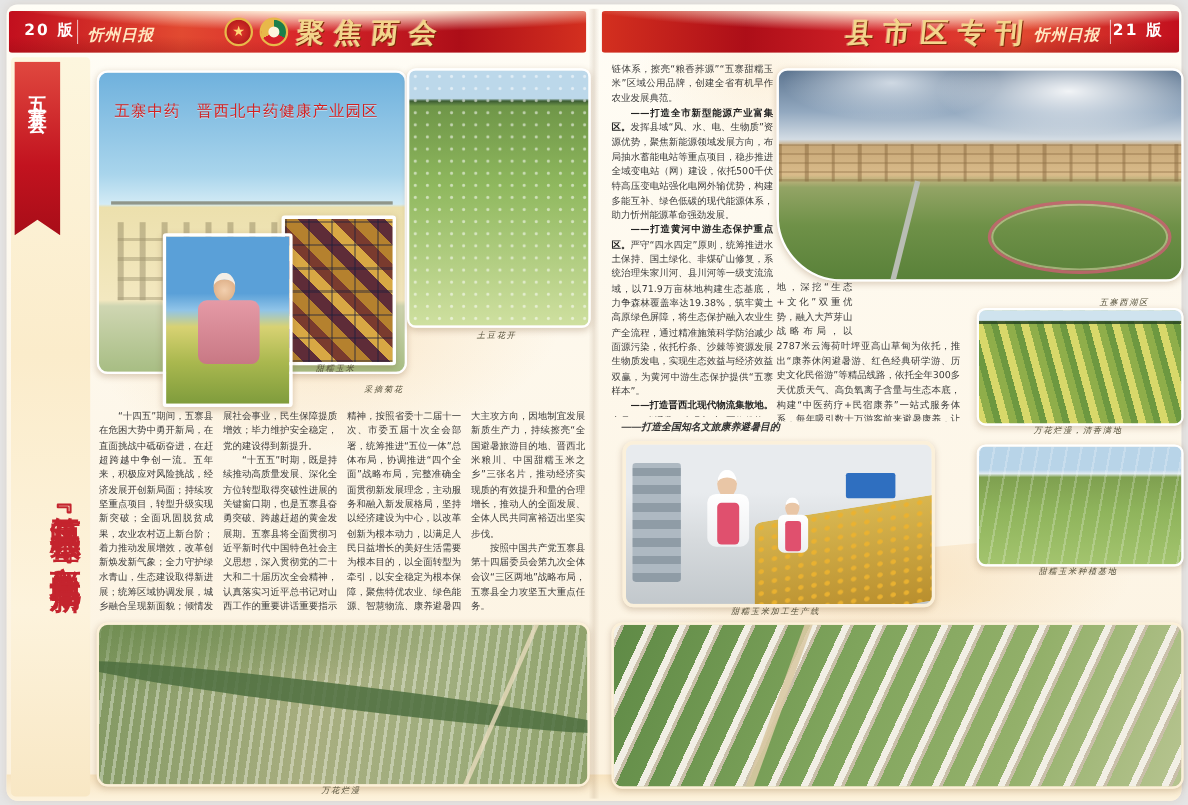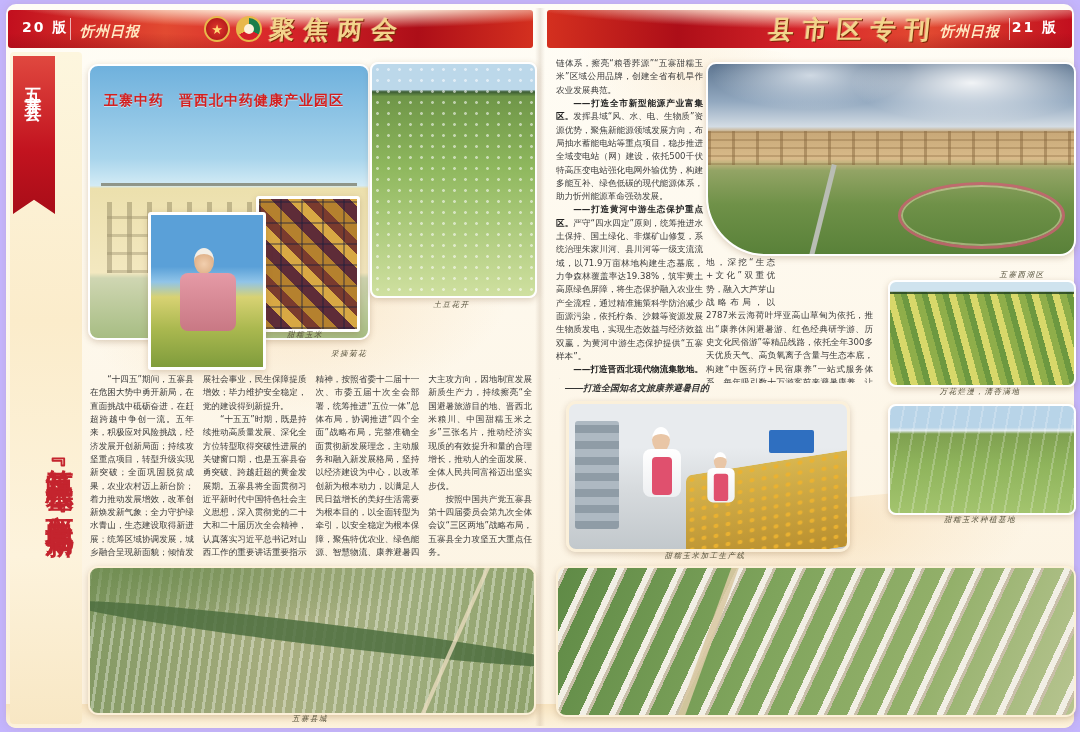--- a/index.html
+++ b/index.html
@@ -1,16 +1,16 @@
 <!DOCTYPE html>
 <html><head>
 <meta charset="utf-8">
 <style>
   html,body{margin:0;padding:0;background:#ffffff;}
-  .spread{position:relative;width:1080px;height:732px;background:#c4b5fd;overflow:hidden;
+  .spread{position:relative;width:1080px;height:732px;background:#e5e5e5;overflow:hidden;
           font-family:"DejaVu Sans",sans-serif;}
   .paper{position:absolute;left:6px;top:4px;right:6px;bottom:4px;border-radius:10px;
          background:linear-gradient(#fffdf6,#fdf6e8 60%,#fcf2df);box-shadow:0 0 8px rgba(150,110,70,.15);}
   .band-bottom{position:absolute;left:6px;right:6px;bottom:4px;height:24px;border-radius:0 0 10px 10px;
          background:linear-gradient(#f7e3bf,#fdf3dd);}
   .swoosh{position:absolute;pointer-events:none;}
   .sw1{left:60px;top:290px;width:500px;height:170px;transform:rotate(-7deg);
        background:radial-gradient(60% 90% at 50% 10%,rgba(243,205,150,.38),transparent 70%);}
   .sw2{left:560px;top:500px;width:520px;height:160px;transform:rotate(-5deg);
        background:radial-gradient(60% 90% at 50% 15%,rgba(243,205,150,.42),transparent 70%);}
@@ -73,21 +73,21 @@
 
   
   .ph-building{left:88px;top:64px;width:278px;height:272px;border-radius:10px;border:2px solid #fff;
     background:
       linear-gradient(180deg,#6fb1dd 0%,#a9d5ec 34%,#d3ebf5 44%,#ece0ad 45%,#f3e8c0 76%,#cfd6b2 78%,#a7bd83 100%);}
   .bld-windows{position:absolute;left:6%;top:50%;width:88%;height:26%;opacity:.5;
     background:repeating-linear-gradient(90deg,rgba(80,70,40,.55) 0 5px,transparent 5px 20px),
                repeating-linear-gradient(0deg,rgba(80,70,40,.45) 0 3px,transparent 3px 18px);}
   .bld-roof{position:absolute;left:4%;top:43%;width:92%;height:3px;background:rgba(90,80,50,.55);}
   .bld-door{position:absolute;left:42%;bottom:9%;width:64px;height:9px;background:#2a7fd4;border-radius:2px;}
-  .building-sign{position:absolute;left:14px;top:26px;width:94%;color:#d41f1f;font-weight:bold;
+  .building-sign{position:absolute;left:14px;top:26px;width:94%;color:#d41f1f;font-weight:normal;
     font-size:14px;letter-spacing:1px;text-shadow:0 1px 0 rgba(255,255,255,.5);white-space:nowrap;}
   .ph-potato{left:370px;top:62px;width:163px;height:232px;border-radius:8px;border:2px solid #fff;
     background:
       radial-gradient(rgba(255,255,255,.55) 1px,transparent 1.8px) 0 0/11px 11px,
       linear-gradient(180deg,#bcd8ea 0 11%,#3c5c33 12%,#6f9648 14%,#8fb85e 45%,#cfe0a0 100%);}
   .ph-woman{left:148px;top:212px;width:112px;height:152px;border:3px solid #fff;border-radius:3px;
     background:linear-gradient(180deg,#5aa0d8 0 34%,#90c4e8 44%,#d8d273 54%,#aab84f 75%,#7f9c3c 100%);}
   .fig-head{position:absolute;left:38%;top:22%;width:20px;height:20px;border-radius:50%;
     background:radial-gradient(#f2cfae,#d9a87e);border-top:6px solid #f3eee6;}
   .fig-body{position:absolute;left:26%;top:38%;width:50%;height:38%;border-radius:8px;
@@ -229,21 +229,21 @@
     <p>“十四五”期间，五寨县在危困大势中勇开新局，在直面挑战中砥砺奋进，在赶超跨越中争创一流。五年来，积极应对风险挑战，经济发展开创新局面；持续攻坚重点项目，转型升级实现新突破；全面巩固脱贫成果，农业农村迈上新台阶；着力推动发展增效，改革创新焕发新气象；全力守护绿水青山，生态建设取得新进展；统筹区域协调发展，城乡融合呈现新面貌；倾情发展社会事业，民生保障提质增效；毕力维护安全稳定，党的建设得到新提升。</p>
     <p>“十五五”时期，既是持续推动高质量发展、深化全方位转型取得突破性进展的关键窗口期，也是五寨县奋勇突破、跨越赶超的黄金发展期。五寨县将全面贯彻习近平新时代中国特色社会主义思想，深入贯彻党的二十大和二十届历次全会精神，认真落实习近平总书记对山西工作的重要讲话重要指示精神，按照省委十二届十一次、市委五届十次全会部署，统筹推进“五位一体”总体布局，协调推进“四个全面”战略布局，完整准确全面贯彻新发展理念，主动服务和融入新发展格局，坚持以经济建设为中心，以改革创新为根本动力，以满足人民日益增长的美好生活需要为根本目的，以全面转型为牵引，以安全稳定为根本保障，聚焦特优农业、绿色能源、智慧物流、康养避暑四大主攻方向，因地制宜发展新质生产力，持续擦亮“全国避暑旅游目的地、晋西北米粮川、中国甜糯玉米之乡”三张名片，推动经济实现质的有效提升和量的合理增长，推动人的全面发展、全体人民共同富裕迈出坚实步伐。</p>
     <p>按照中国共产党五寨县第十四届委员会第九次全体会议“三区两地”战略布局，五寨县全力攻坚五大重点任务。</p>
 
   </div>
 
   <div class="ph ph-town">
     <div class="town-river"></div>
     <div class="town-road"></div>
   </div>
-  <div class="caption cap-town">五寨县城</div>
+  <div class="caption cap-town">万花烂漫</div>
 
   <div class="bodytext col-r1">
     <p class="noindent">链体系，擦亮“粮香荞源”“五寨甜糯玉米”区域公用品牌，创建全省有机旱作农业发展典范。</p>
     <p><span class="lead">——打造全市新型能源产业富集区。</span><span>发挥县域“风、水、电、生物质”资源优势，聚焦新能源领域发展方向，布局抽水蓄能电站等重点项目，稳步推进全域变电站（网）建设，依托500千伏特高压变电站强化电网外输优势，构建多能互补、绿色低碳的现代能源体系，助力忻州能源革命强劲发展。</span></p>
     <p><span class="lead">——打造黄河中游生态保护重点区。</span><span>严守“四水四定”原则，统筹推进水土保持、国土绿化、非煤矿山修复，系统治理朱家川河、县川河等一级支流流域，以71.9万亩林地构建生态基底，力争森林覆盖率达19.38%，筑牢黄土高原绿色屏障，将生态保护融入农业生产全流程，通过精准施策科学防治减少面源污染，依托柠条、沙棘等资源发展生物质发电，实现生态效益与经济效益双赢，为黄河中游生态保护提供“五寨样本”。</span></p>
     <p><span class="lead">——打造晋西北现代物流集散地。</span><span>立足“三省通衢、七县门户”区位优势，进一步完善交通网络，构建农资集散、冷链仓储、煤炭运销、汽贸汽配等商贸物流院区，提升区域流通活力，辐射周边七县，联动晋陕蒙三省，形成“电子商务、商业贸易、线上线下、中转配送、仓储物流、总部周转”的物流体系，确立晋西北物流集散中心枢纽地位。</span></p>
   </div>
   <div class="dash-line">——打造全国知名文旅康养避暑目的</div>
 
   <div class="ph ph-city">

